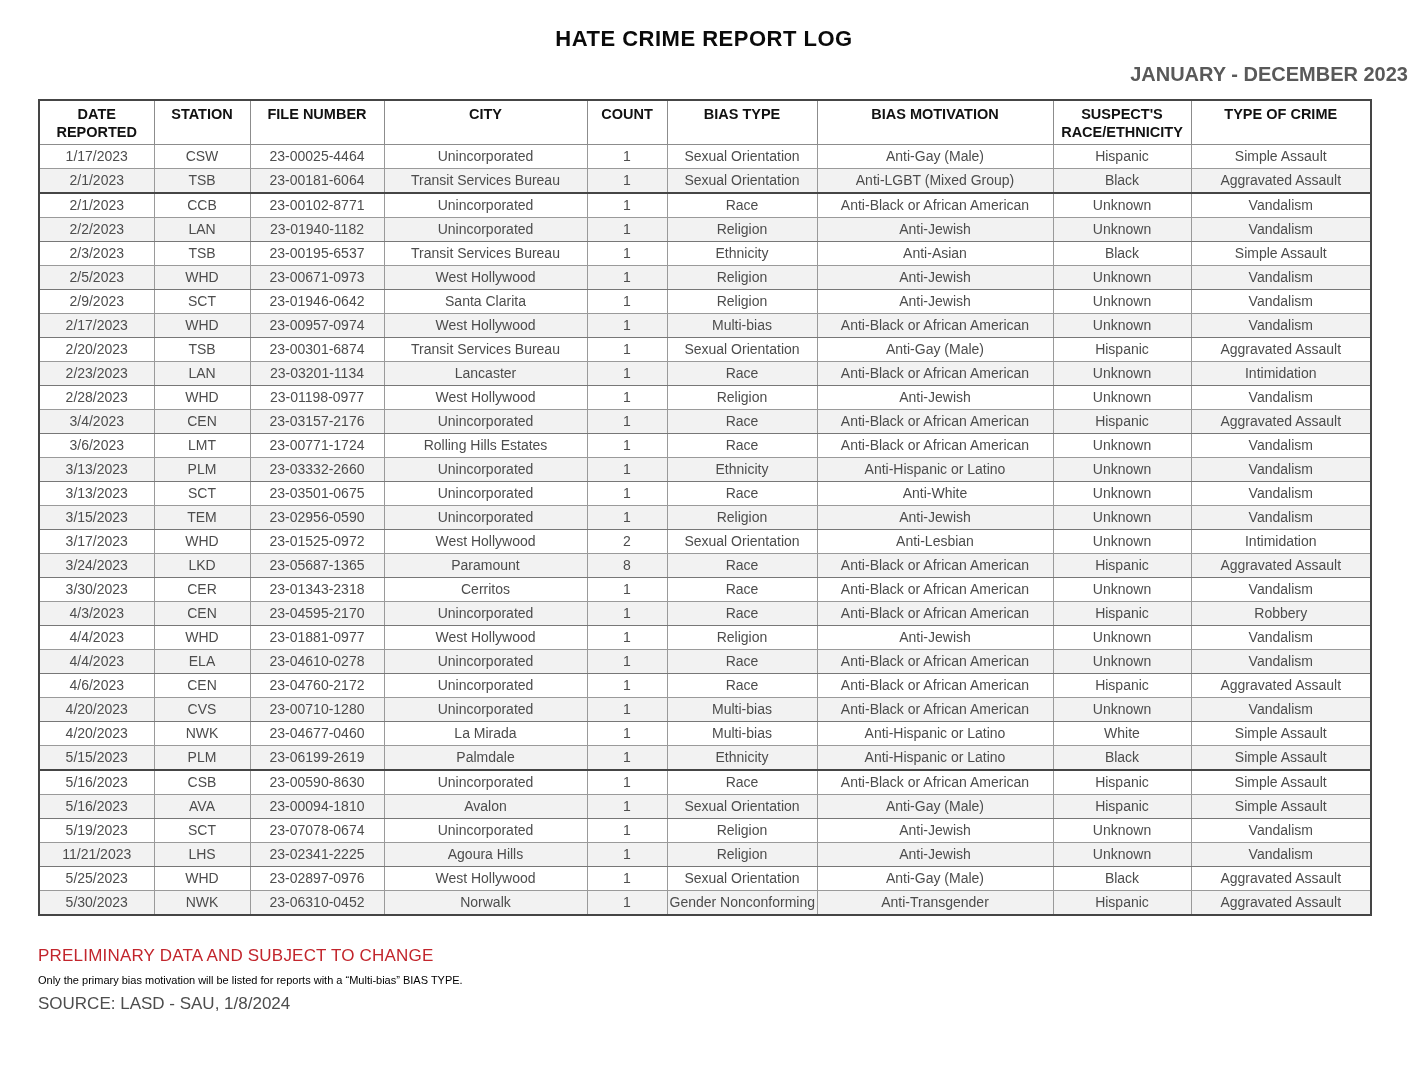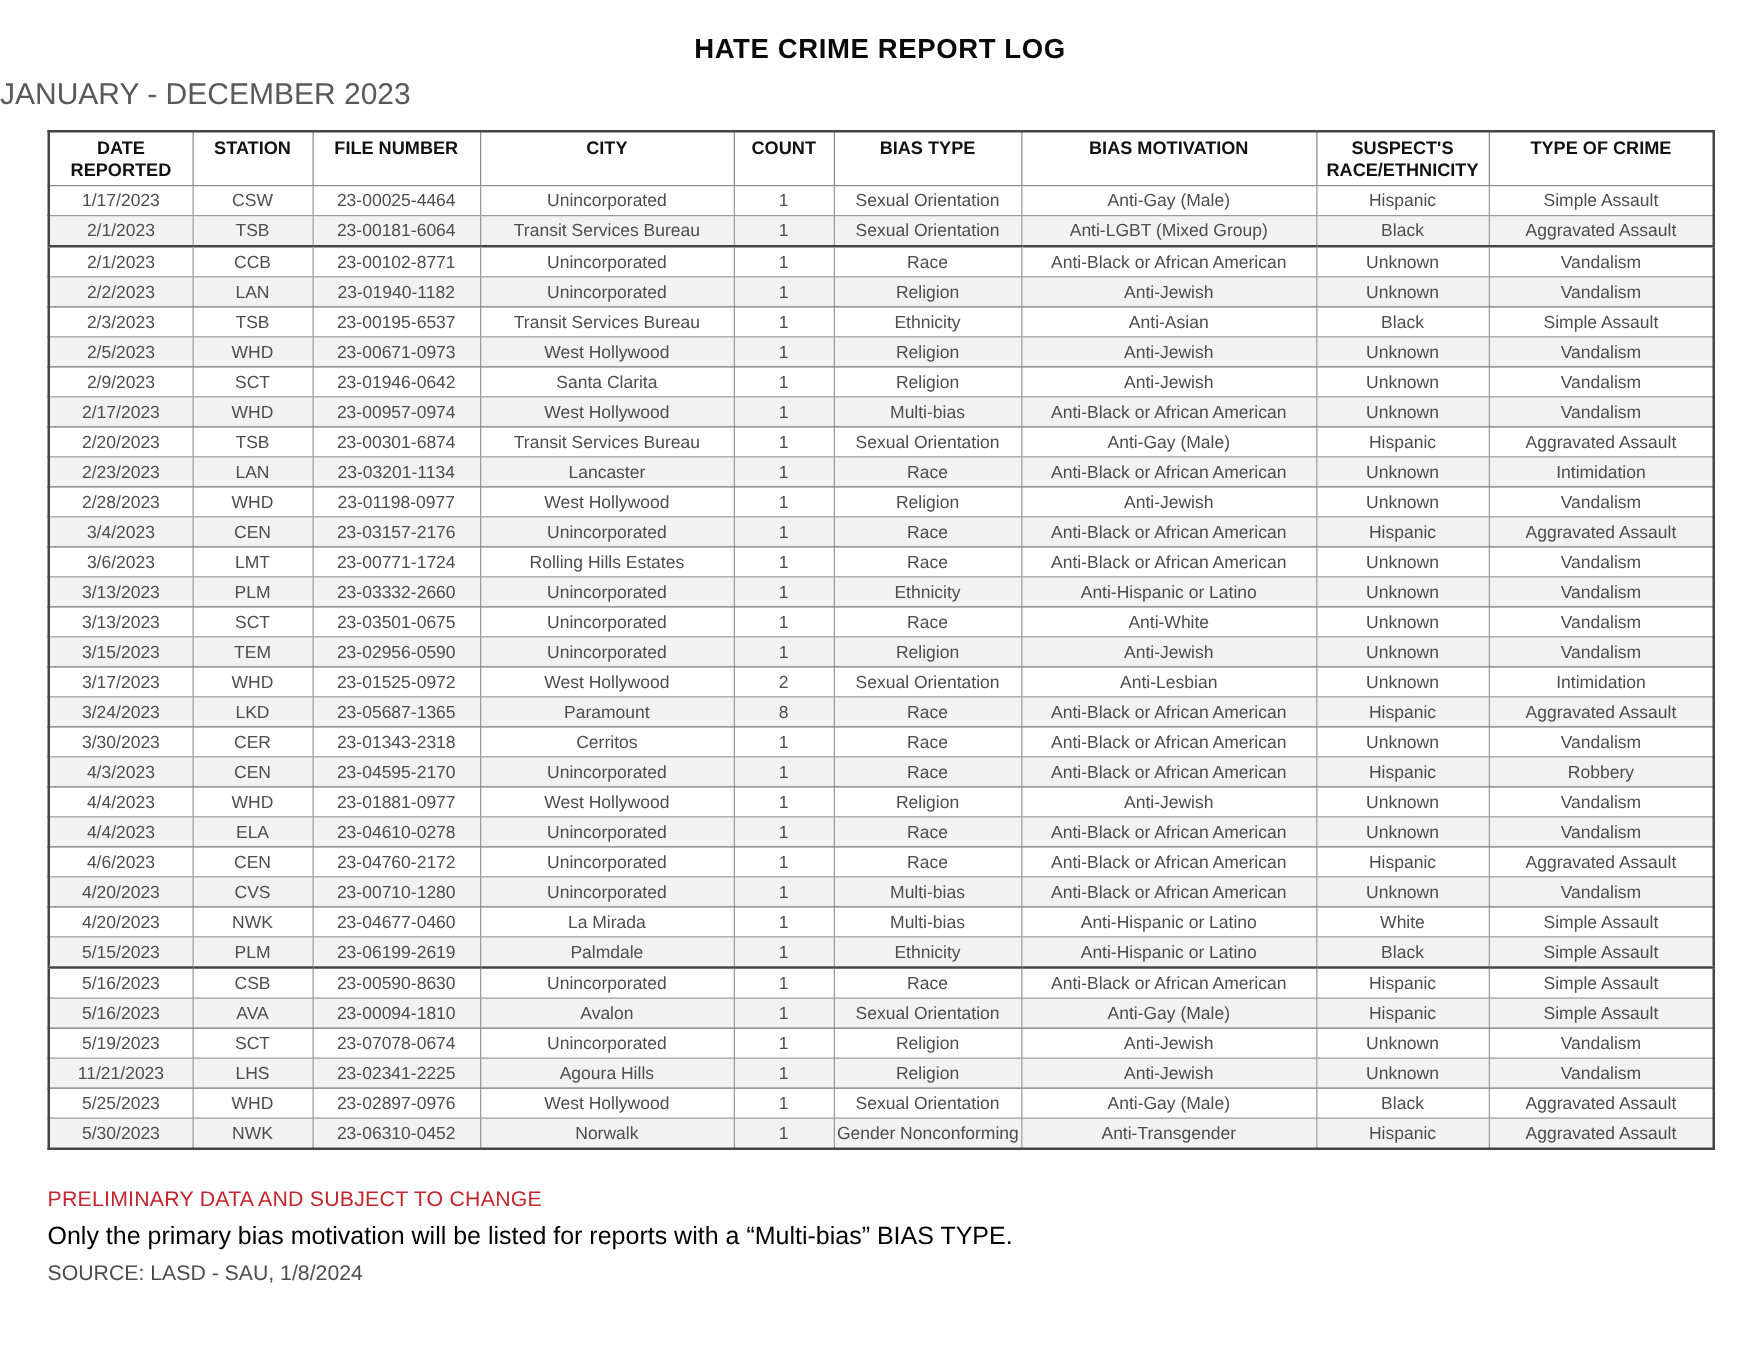--- a/index.html
+++ b/index.html
@@ -23,23 +23,23 @@
     margin:26px 0 0 0;
     text-align:center;
     font-size:22px;
     font-weight:bold;
     letter-spacing:0.5px;
     color:#0a0a0a;
     line-height:1.15;
   }
   h2.subtitle{
     margin:12px 0 0 0;
-    text-align:left;
-    font-size:24px;
-    font-weight:normal;
+    text-align:right;
+    font-size:20px;
+    font-weight:bold;
     color:var(--subtitle-gray);
     line-height:1.1;
   }
   table.report{
     margin:14px 0 16px 38px;
     width:1332px;
     border-collapse:collapse;
     table-layout:fixed;
     border:2px solid var(--outer-border);
   }
@@ -72,21 +72,21 @@
   table.report tbody tr:nth-child(27) td{border-top:2px solid var(--outer-border);}
   .footer{margin:30px 0 0 38px;}
   .footer .disclaimer{
     color:var(--accent-red);
     font-size:17px;
     letter-spacing:0.2px;
   }
   .footer .note{
     margin-top:8px;
     color:#000;
-    font-size:20px;
+    font-size:11px;
   }
   .footer .source{
     margin-top:8px;
     color:#4d4d4d;
     font-size:17px;
   }
 </style>
 </head>
 <body>
 

